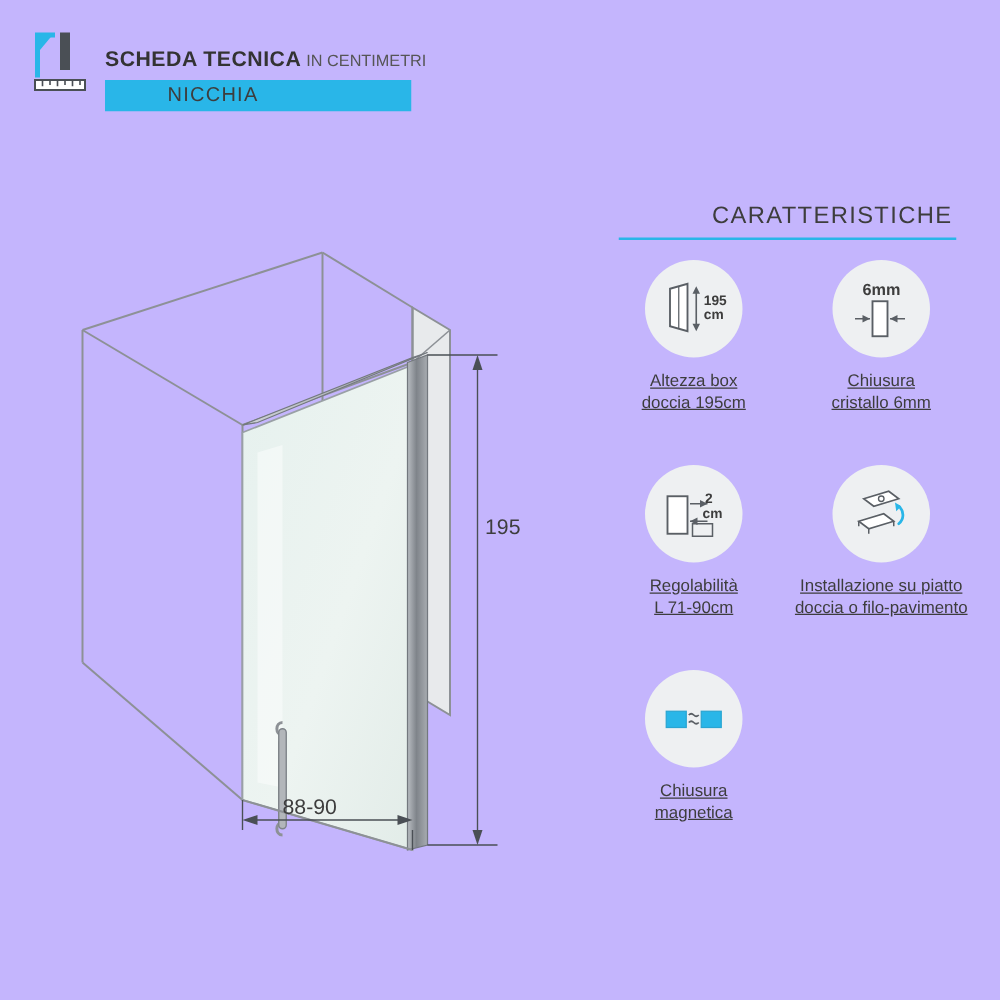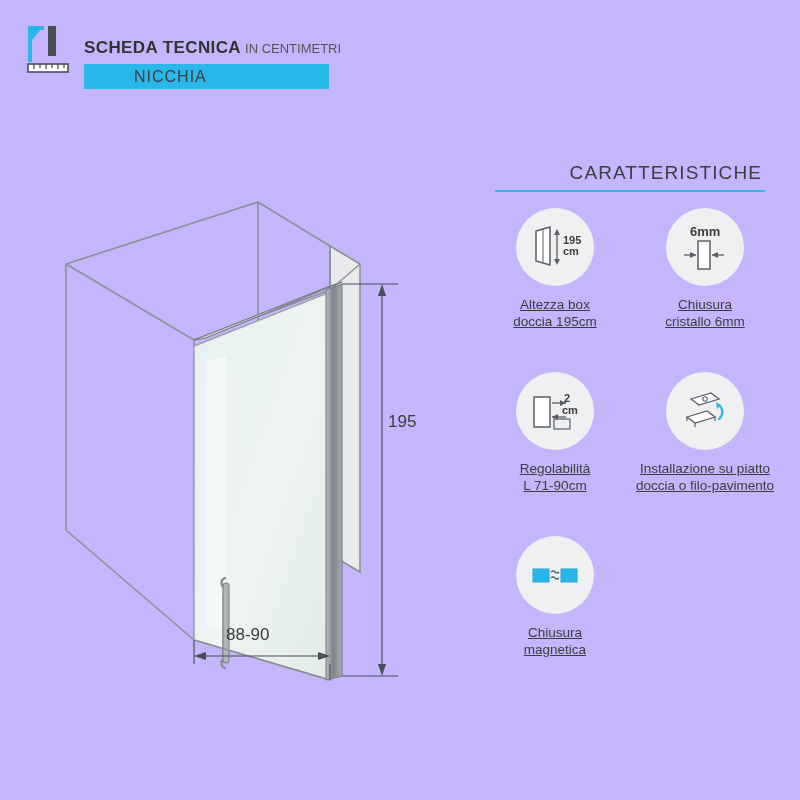--- a/index.html
+++ b/index.html
@@ -238,21 +238,21 @@
       <g stroke="#4a4f55" stroke-width="1.1" fill="none">
         <line x1="164" y1="500" x2="164" y2="524"></line>
         <line x1="300" y1="540" x2="300" y2="524"></line>
         <line x1="170" y1="516" x2="294" y2="516"></line>
         <path d="M176 512 L164 516 L176 520" fill="#4a4f55" stroke="none"></path>
         <path d="M288 512 L300 516 L288 520" fill="#4a4f55" stroke="none"></path>
       </g>
     </svg>
 
     <div style="position:absolute; left:358px; top:272px; font-size:17px; color:#3d3d3d;">195</div>
-    <div style="position:absolute; left:196px; top:485px; font-size:17px; color:#3d3d3d;">88-90</div>
+    <div style="position:absolute; left:196px; top:496px; font-size:17px; color:#3d3d3d;">88-90</div>
   </div>
 
   <div class="features">
     <div class="features-title">CARATTERISTICHE</div>
     <div class="features-rule"></div>
 
     <div class="feature-grid">
 
       <div class="feature">
         <div class="feature-icon">

